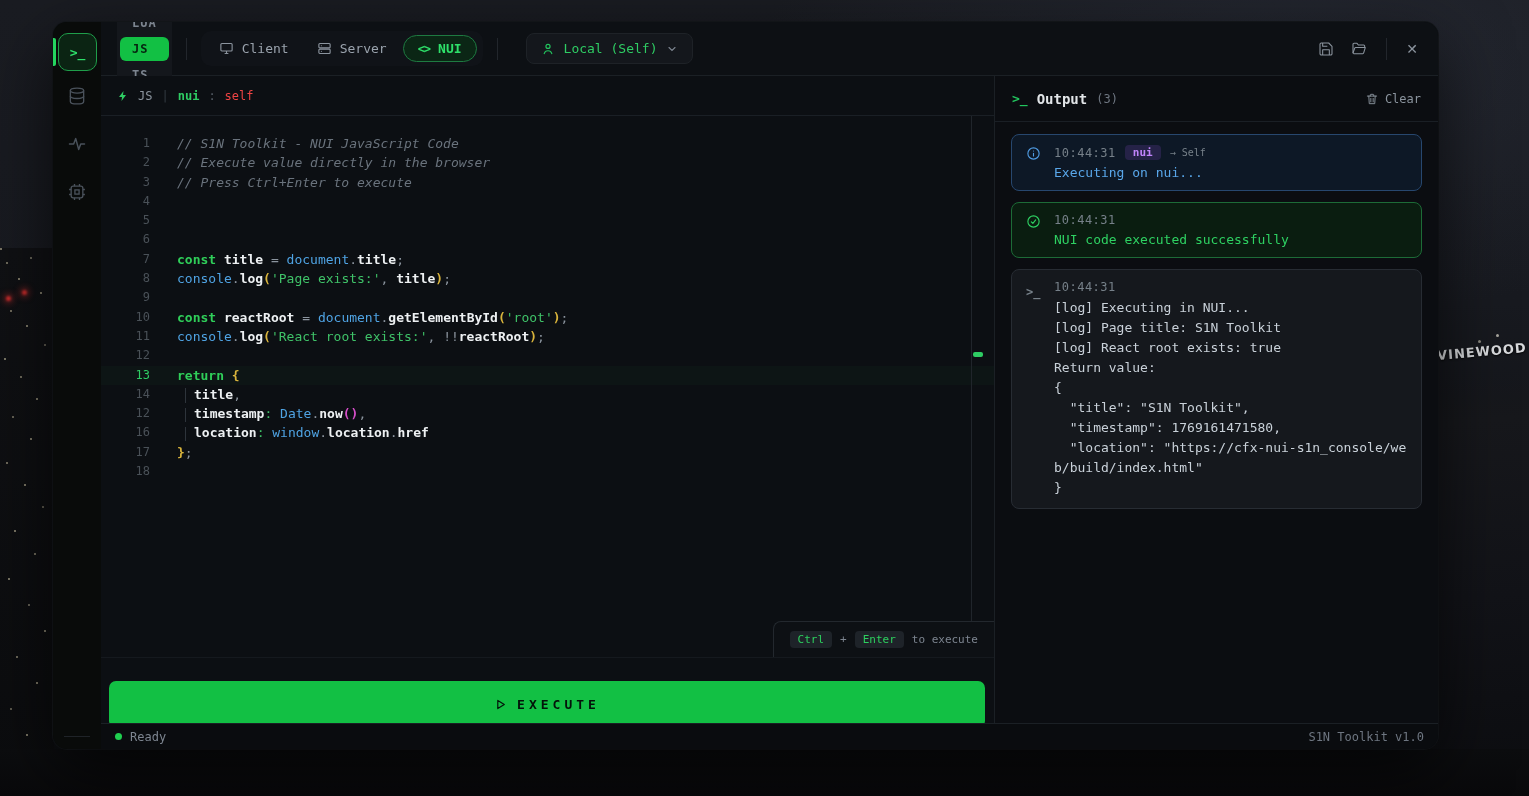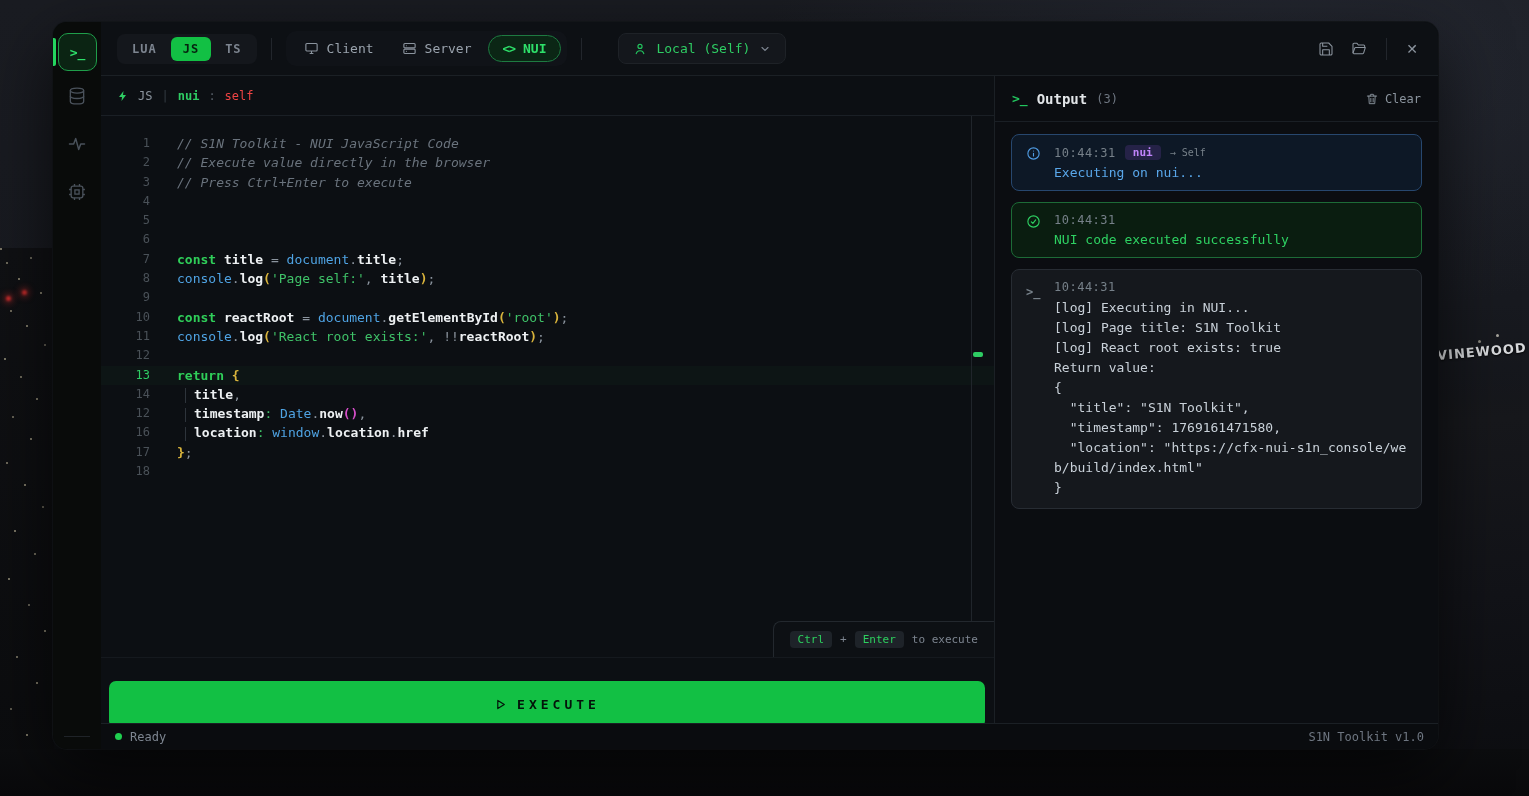--- a/index.html
+++ b/index.html
@@ -49,34 +49,34 @@
     display:flex; align-items:center; justify-content:center; }
   .sb-icons { position:absolute; left:0; top:64px; width:48px;
     display:flex; flex-direction:column; align-items:center; gap:24px; }
   .sb-icons svg { width:20px; height:20px; color:#4a525b; cursor:pointer; }
   .sb-div { position:absolute; bottom:12px; left:11px; right:11px; height:1px; background:#1f2328; }
 
   
   .toolbar { position:absolute; left:48px; top:0; width:1337px; height:54px;
     background:#0d1014; border-bottom:1px solid #1b2025;
     display:flex; align-items:center; padding:0 20px 0 16px; }
-  .lang-group { display:flex; gap:2px; background:#14171c; border-radius:8px; padding:3px; }
+  .lang-group { display:flex; gap:2px; background:#14171c; border-radius:8px; padding:3px;flex-direction:column; }
   .lang-tab { font-size:12px; font-weight:bold; color:#7d8590; padding:5px 12px;
     border-radius:6px; cursor:pointer; letter-spacing:1px; }
   .lang-tab.active { background:#12c044; color:#06220f; }
   .tb-div { width:1px; height:22px; background:#22262c; margin:0 14px; }
   .target-group { display:flex; align-items:center; gap:4px; background:#101318;
     border-radius:10px; padding:4px 6px; }
   .target-btn { display:flex; align-items:center; gap:8px; padding:6px 12px;
     color:#9aa3ad; font-size:13px; cursor:pointer; border-radius:8px; }
   .target-btn svg { width:15px; height:15px; color:#8b949e; }
   .target-btn.active { border:1px solid #1e7a41; background:#0b2615; color:#2ee06a;
     font-weight:bold; border-radius:16px; padding:5px 14px; }
   .nui-glyph { font-size:12px; font-weight:bold; color:#2ee06a; letter-spacing:-1px; }
-  .player-btn { margin-left:22px; display:flex; align-items:center; gap:9px;
+  .player-btn { margin-left:14px; display:flex; align-items:center; gap:9px;
     background:#14171c; border:1px solid #1e2227; border-radius:8px;
     padding:7px 14px; cursor:pointer; }
   .player-btn svg.person { width:14px; height:14px; color:#22c55e; }
   .player-btn .lbl { font-size:13px; color:#2ecc63; }
   .player-btn svg.chev { width:12px; height:12px; color:#7d8590; }
   .tb-right { margin-left:auto; display:flex; align-items:center; gap:17px; }
   .tb-right svg { width:16px; height:16px; color:#8b949e; cursor:pointer; }
   .close-x { font-size:14px; color:#8b949e; cursor:pointer; font-family:"DejaVu Sans",sans-serif; }
 
   
@@ -301,21 +301,21 @@
           <div class="cl">
             <span class="ln">6</span>
             <span class="ct"></span>
           </div>
           <div class="cl">
             <span class="ln">7</span>
             <span class="ct"><span class="tk-kw">const</span><span class="tk-tx"> </span><span class="tk-fn">title</span><span class="tk-pu"> = </span><span class="tk-bi">document</span><span class="tk-pu">.</span><span class="tk-fn">title</span><span class="tk-pu">;</span></span>
           </div>
           <div class="cl">
             <span class="ln">8</span>
-            <span class="ct"><span class="tk-bi">console</span><span class="tk-pu">.</span><span class="tk-fn">log</span><span class="tk-b1">(</span><span class="tk-st">'Page self:'</span><span class="tk-pu">, </span><span class="tk-fn">title</span><span class="tk-b1">)</span><span class="tk-pu">;</span></span>
+            <span class="ct"><span class="tk-bi">console</span><span class="tk-pu">.</span><span class="tk-fn">log</span><span class="tk-b1">(</span><span class="tk-st">'Page exists:'</span><span class="tk-pu">, </span><span class="tk-fn">title</span><span class="tk-b1">)</span><span class="tk-pu">;</span></span>
           </div>
           <div class="cl">
             <span class="ln">9</span>
             <span class="ct"></span>
           </div>
           <div class="cl">
             <span class="ln">10</span>
             <span class="ct"><span class="tk-kw">const</span><span class="tk-tx"> </span><span class="tk-fn">reactRoot</span><span class="tk-pu"> = </span><span class="tk-bi">document</span><span class="tk-pu">.</span><span class="tk-fn">getElementById</span><span class="tk-b1">(</span><span class="tk-st">'root'</span><span class="tk-b1">)</span><span class="tk-pu">;</span></span>
           </div>
           <div class="cl">

